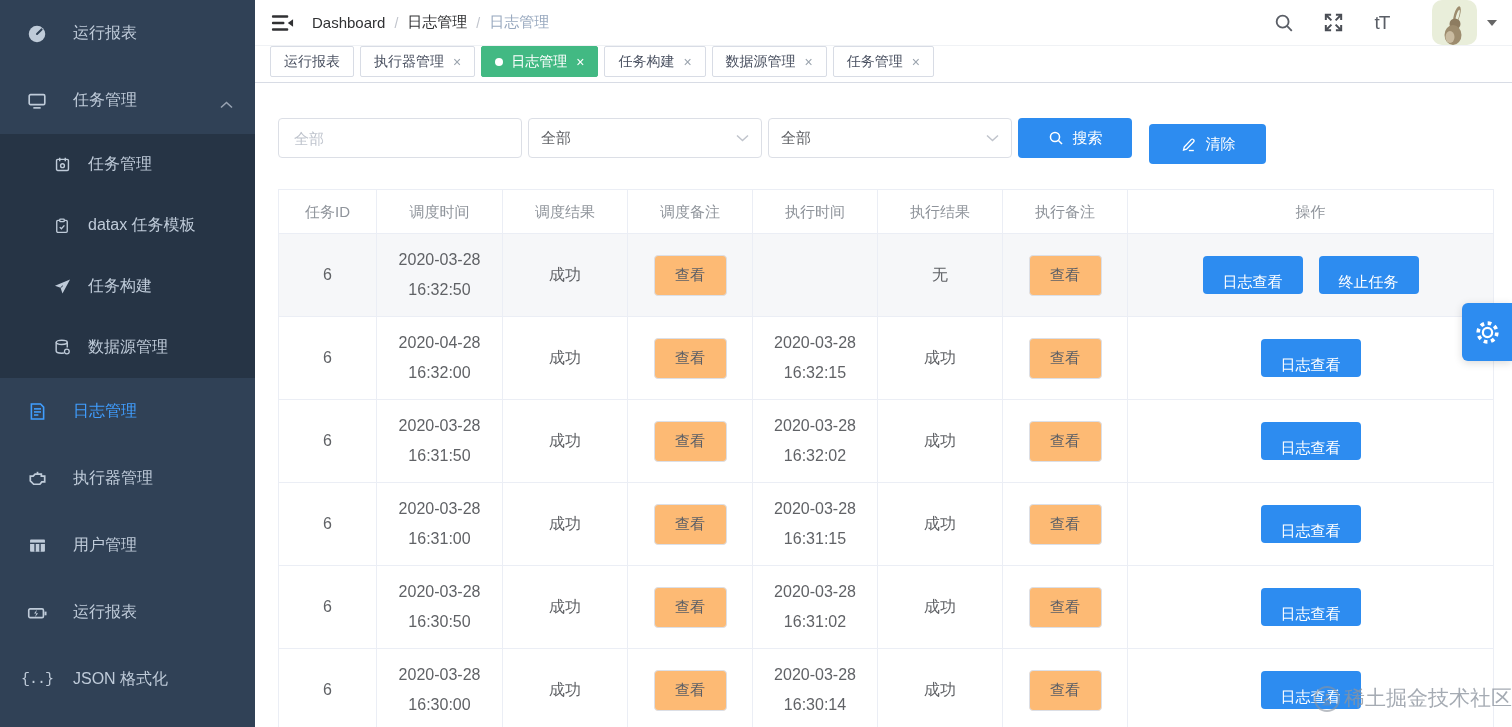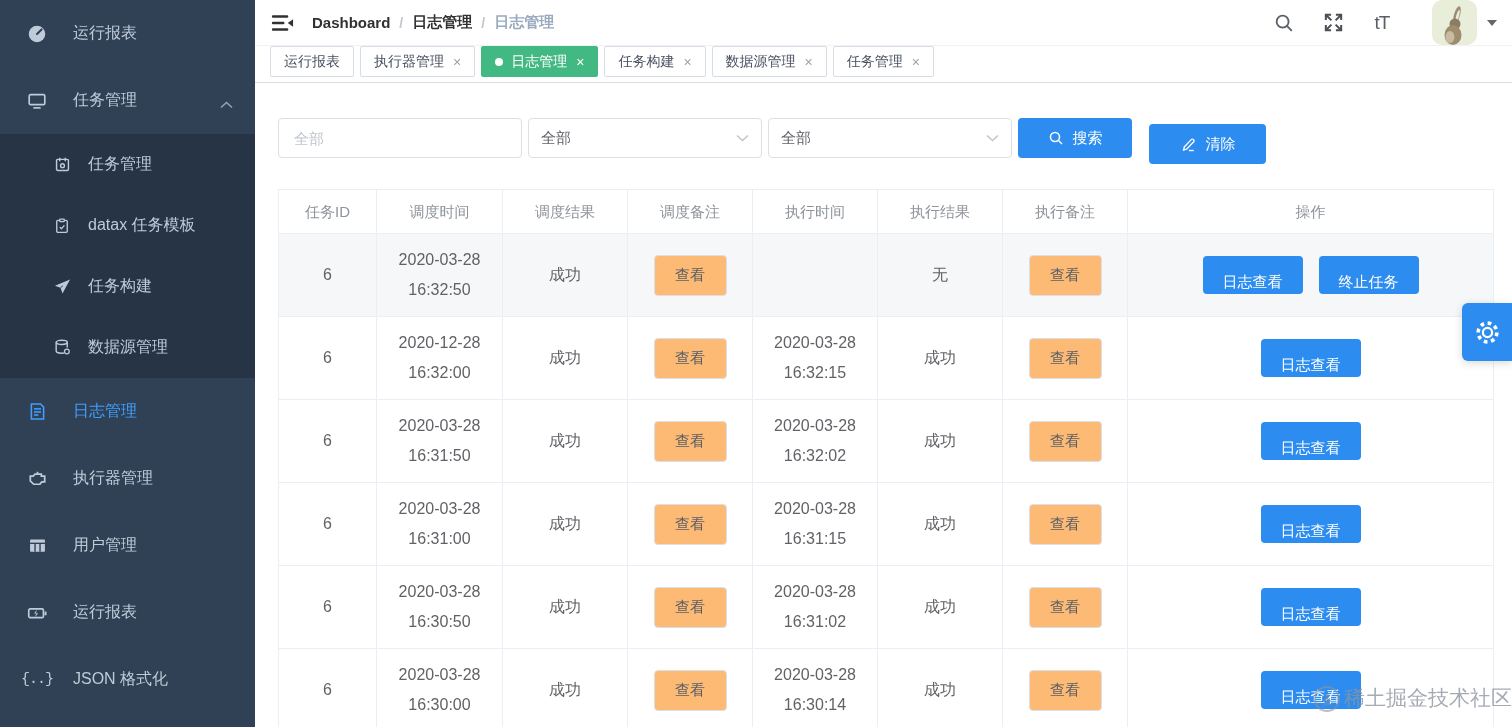--- a/index.html
+++ b/index.html
@@ -19,21 +19,21 @@
   .side-item.active, .side-item.active .label { color:#409eff; }
   .arrow-up { position:absolute; right:22px; top:28px; }
   .braces-glyph { font-size:15px; letter-spacing:-1px; color:#bfcbd9; font-family:"Liberation Mono", monospace; }
 
   
   .main { flex:1; display:flex; flex-direction:column; position:relative; background:#fff; }
 
   
   .topbar { height:50px; display:flex; align-items:center; padding:0 15px; border-bottom:1px solid #f0f2f5; }
   .hamburger { width:26px; height:26px; margin-right:16px; cursor:pointer; display:flex; align-items:center; }
-  .breadcrumb { display:flex; align-items:center; font-size:15px;font-weight:bold; }
+  .breadcrumb { display:flex; align-items:center; font-size:15px; }
   .crumb { color:#303133; }
   .crumb.current { color:#99a9bf; }
   .crumb-sep { color:#c0c4cc; margin:0 9px; font-size:14px; }
   .topbar-right { margin-left:auto; display:flex; align-items:center; gap:23px; }
   .tb-icon { width:26px; height:26px; display:flex; align-items:center; justify-content:center; cursor:pointer; }
   .text-size-glyph { font-size:19px; color:#5a5e66; letter-spacing:-1px; }
   .avatar-wrap { display:flex; align-items:center; gap:10px; margin-left:14px; cursor:pointer; }
   .avatar { width:45px; height:45px; border-radius:10px; background:#e9eeda; display:flex; align-items:flex-end; justify-content:center; overflow:hidden; }
   .caret-down { width:0; height:0; border-left:5px solid transparent; border-right:5px solid transparent; border-top:6px solid #666; }
 
@@ -360,21 +360,21 @@
           <div class="cell c8">
             <div class="op-group">
               <button class="op-btn">日志查看</button>
               <button class="op-btn">终止任务</button>
             </div>
           </div>
         </div>
 
         <div class="trow tbody-row">
           <div class="cell c1">6</div>
-          <div class="cell c2">2020-12-28 16:32:00</div>
+          <div class="cell c2">2020-04-28 16:32:00</div>
           <div class="cell c3">成功</div>
           <div class="cell c4">
               <button class="view-btn">查看</button>
             </div>
           <div class="cell c5">2020-03-28 16:32:15</div>
           <div class="cell c6">成功</div>
           <div class="cell c7">
               <button class="view-btn">查看</button>
             </div>
           <div class="cell c8">

